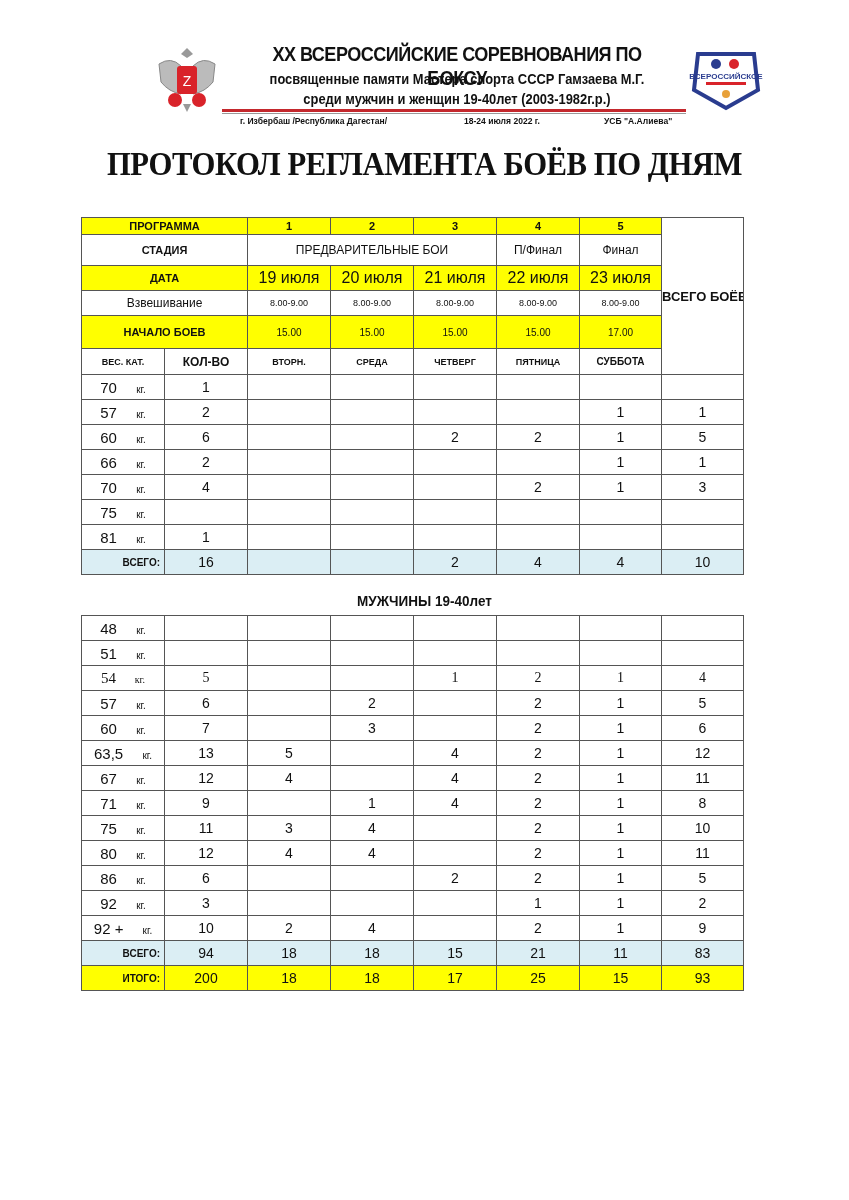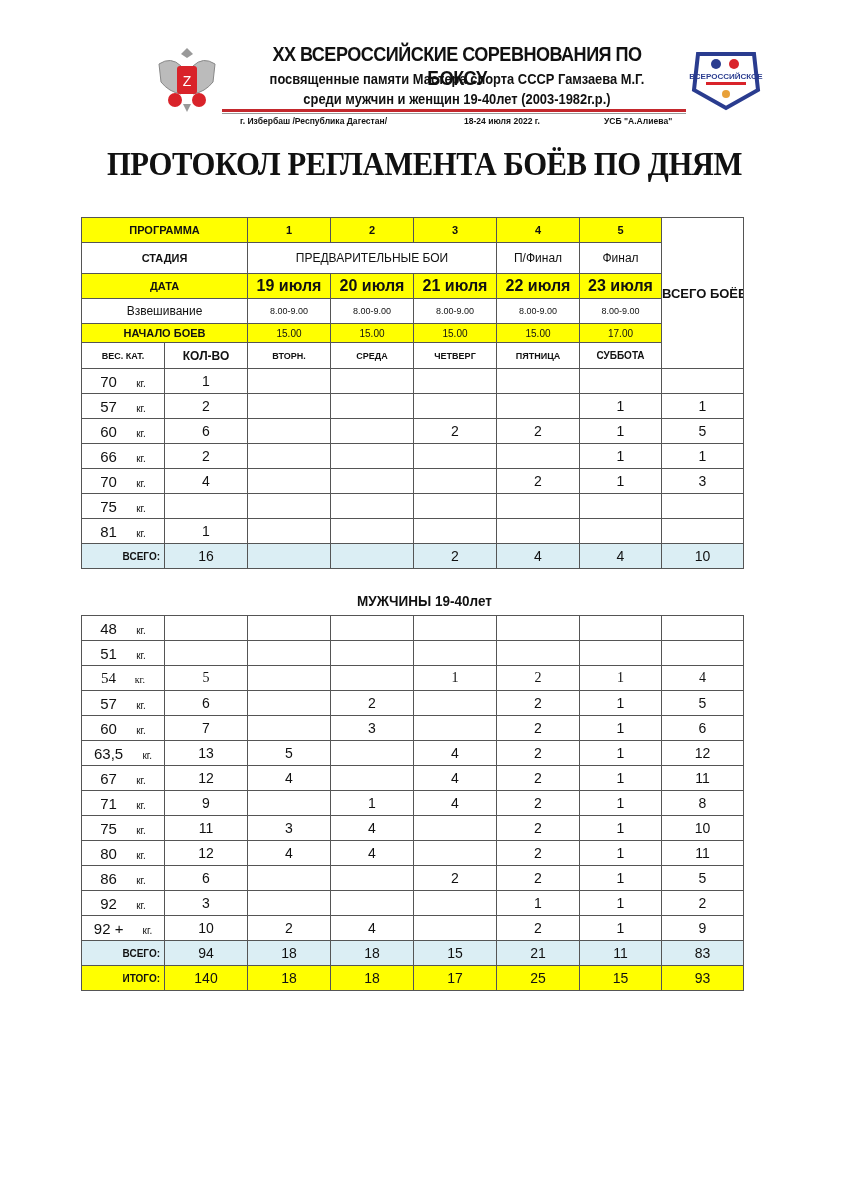--- a/index.html
+++ b/index.html
@@ -13,21 +13,21 @@
   .redline{position:absolute;left:222px;top:109px;width:464px;height:3px;background:#c4282d;}
   .greyline{position:absolute;left:222px;top:113px;width:464px;height:1px;background:#999;}
   .subline{position:absolute;top:115px;font-size:9.5px;font-weight:bold;transform:scaleX(0.9);transform-origin:left;}
   .title{position:absolute;left:0;width:849px;top:146px;text-align:center;font-family:"Liberation Serif",serif;font-weight:bold;font-size:33px;letter-spacing:-0.5px;transform:scaleX(0.93);}
   table{position:absolute;border-collapse:collapse;table-layout:fixed;}
   td{border:1px solid #555;text-align:center;padding:0;font-size:13px;overflow:hidden;white-space:nowrap;}
   .y{background:#ffff00;}
   .b{background:#dbeef4;}
   .small{font-size:10px;font-weight:bold;}
   .hb{font-size:11px;font-weight:bold;}
-  .big{font-size:16px;font-weight:bold;}
+  .big{font-size:16px;font-weight:normal;}
   .wt{font-size:15px;}
   .wt .kg{font-size:10px;padding-left:15px;}
   .num{font-size:14px;}
   .tot{font-size:10px;font-weight:bold;text-align:right;padding-right:4px;}
   .sec-title{position:absolute;left:0;width:849px;top:592px;text-align:center;font-size:15px;font-weight:bold;transform:scaleX(0.9);}
 </style>
 </head>
 <body>
 
 <div class="logo-left">
@@ -68,21 +68,21 @@
     <col style="width:83px">
       <col style="width:83px">
       <col style="width:83px">
       <col style="width:83px">
       <col style="width:83px">
       <col style="width:83px">
       <col style="width:82px">
       <col style="width:82px">
   </colgroup>
   <tbody>
-      <tr style="height:25px">
+      <tr style="height:17px">
     <td class="y hb" colspan="2">ПРОГРАММА</td>
     <td class="y hb">1</td>
     <td class="y hb">2</td>
     <td class="y hb">3</td>
     <td class="y hb">4</td>
     <td class="y hb">5</td>
     <td rowspan="6" class="hb" style="font-size:13px">ВСЕГО БОЁВ</td>
   </tr>
   <tr style="height:31px">
     <td class="hb" colspan="2">СТАДИЯ</td>
@@ -99,21 +99,21 @@
     <td class="y big">23 июля</td>
   </tr>
   <tr style="height:25px">
     <td colspan="2" style="font-size:12px">Взвешивание</td>
     <td style="font-size:9px">8.00-9.00</td>
     <td style="font-size:9px">8.00-9.00</td>
     <td style="font-size:9px">8.00-9.00</td>
     <td style="font-size:9px">8.00-9.00</td>
     <td style="font-size:9px">8.00-9.00</td>
   </tr>
-  <tr style="height:19px">
+  <tr style="height:33px">
     <td class="y hb" colspan="2">НАЧАЛО БОЕВ</td>
     <td class="y" style="font-size:10px">15.00</td>
     <td class="y" style="font-size:10px">15.00</td>
     <td class="y" style="font-size:10px">15.00</td>
     <td class="y" style="font-size:10px">15.00</td>
     <td class="y" style="font-size:10px">17.00</td>
   </tr>
   <tr style="height:26px">
     <td class="small" style="font-size:9px">ВЕС. КАТ.</td>
     <td class="small" style="font-size:12px">КОЛ-ВО</td>
@@ -361,21 +361,21 @@
     <td class="b num">94</td>
     <td class="b num">18</td>
     <td class="b num">18</td>
     <td class="b num">15</td>
     <td class="b num">21</td>
     <td class="b num">11</td>
     <td class="b num">83</td>
   </tr>
   <tr style="height:25px">
     <td class="y tot">ИТОГО:</td>
-    <td class="y num">140</td>
+    <td class="y num">200</td>
     <td class="y num">18</td>
     <td class="y num">18</td>
     <td class="y num">17</td>
     <td class="y num">25</td>
     <td class="y num">15</td>
     <td class="y num">93</td>
   </tr>
 </tbody>
   </table>
 

